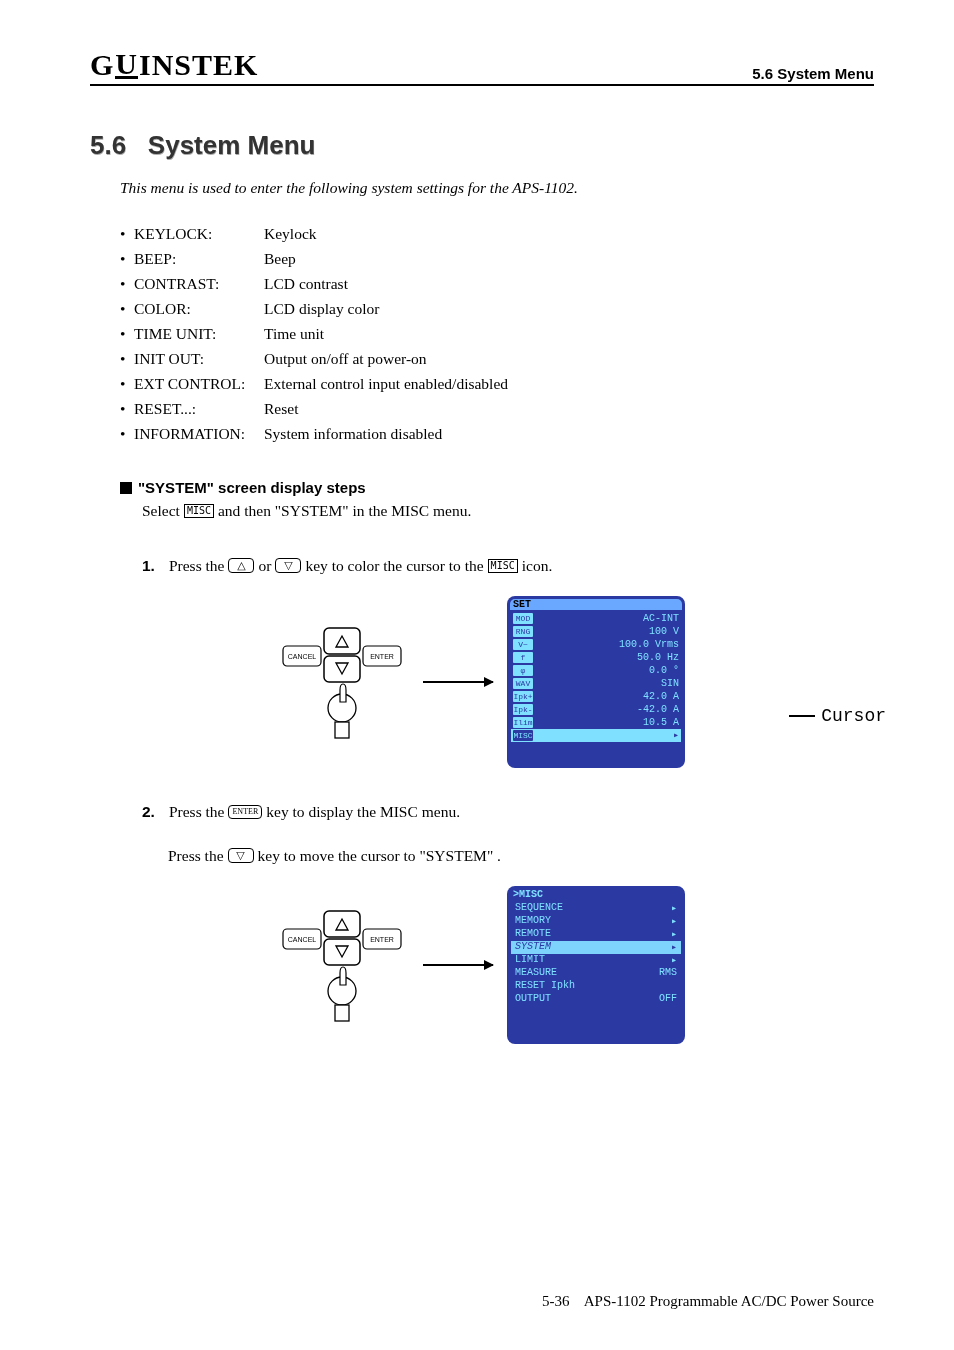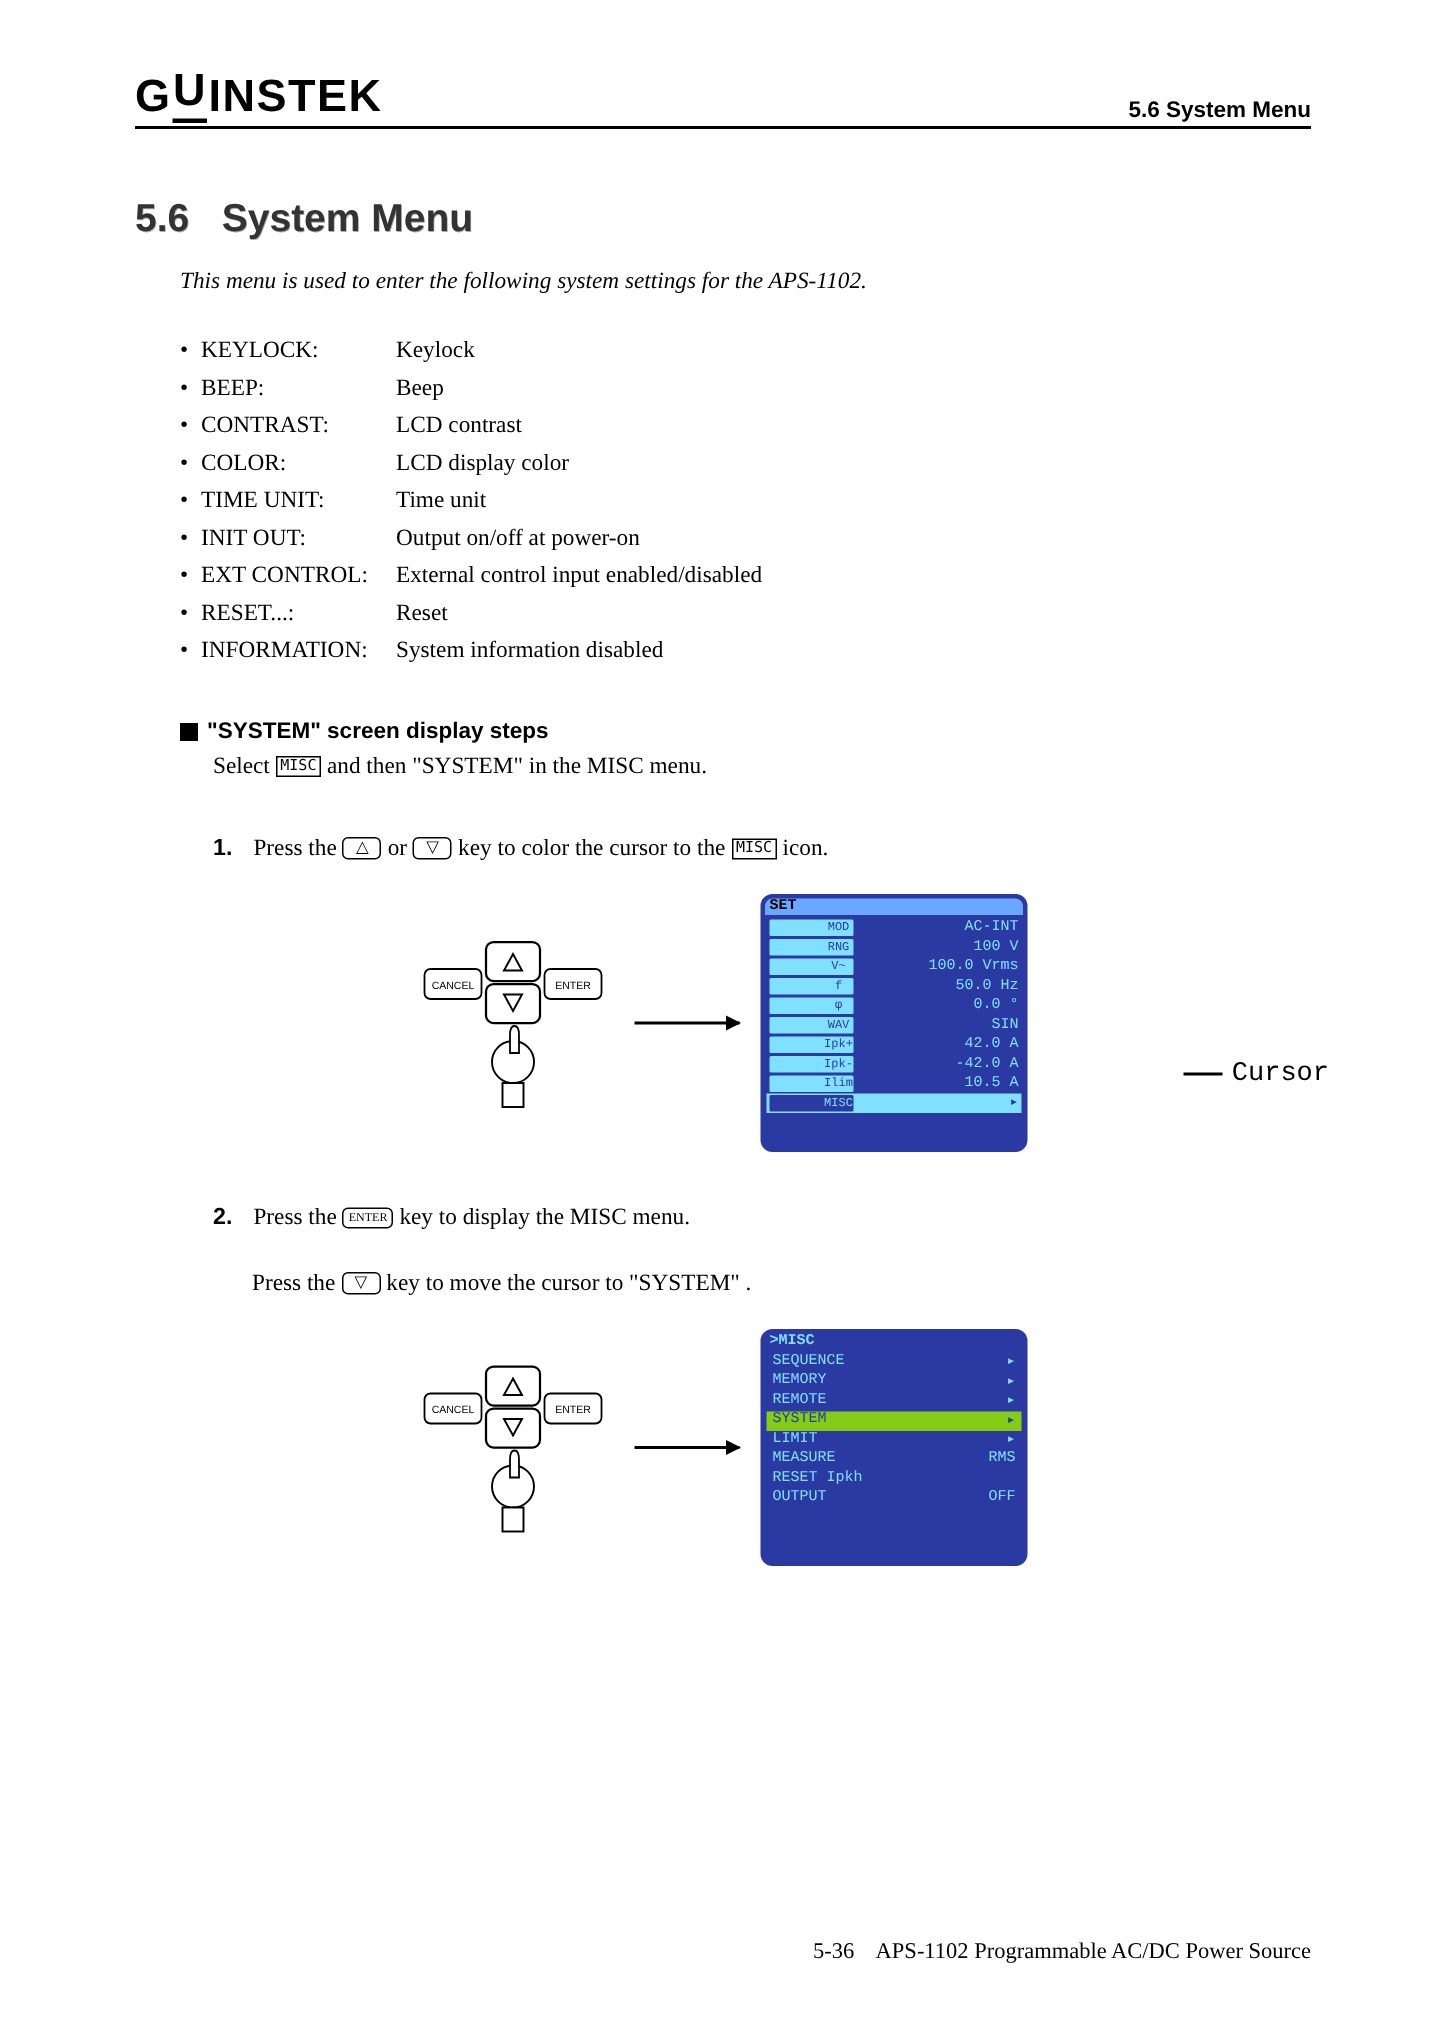--- a/index.html
+++ b/index.html
@@ -23,25 +23,26 @@
     }
     .header {
       display: flex;
       justify-content: space-between;
       align-items: flex-end;
       border-bottom: 2.5px solid #000;
       padding-bottom: 2px;
       margin-bottom: 44px;
     }
     .logo {
-      font-family: Liberation Sans, sans-serif;
+      font-family: Liberation Serif, serif;
       font-weight: 900;
       font-size: 30px;
       letter-spacing: 1px;
       display: inline-flex;
+      align-items: center;
     }
     .logo-u { display:inline-block; border-bottom:3px solid #000; line-height:0.85; margin:0 1px; }
     .header-right {
       font-weight: bold;
       font-size: 15px;
       font-family: Arial, sans-serif;
     }
     .section-title {
       font-family: sans-serif;
       font-weight: bold;
@@ -155,27 +156,27 @@
       background:#6aa8ff;color:#000;
       padding:0 3px;margin:-1px -1px 2px -1px;
       font-weight:bold;
       border-top-left-radius:5px;border-top-right-radius:5px;
     }
     .lcd-row{ display:flex; align-items:center; gap:4px; padding:0 2px; height:13px;}
     .lcd-icon{
       display:inline-block;width:20px;height:11px;
       background:#7fe0ff;color:#2b3aa3;
       font-size:8px;text-align:center;line-height:11px;
-      border-radius:1px;flex-shrink:0;padding-left:36px;
+      border-radius:1px;flex-shrink:0;
     }
     .lcd-val{ flex:1; text-align:right; white-space:pre;}
     .lcd-row.selected{ background:#7fe0ff; color:#2b3aa3;}
     .lcd-row.selected .lcd-icon{ background:#2b3aa3;color:#7fe0ff;}
     .lcd-menu-row{ padding:0 4px; height:13px; display:flex; justify-content:space-between;}
-    .lcd-menu-row.sel{ background:#84cc16; color:#2b3aa3; }
+    .lcd-menu-row.sel{ background:#7dd3fc; color:#2b3aa3;font-style:italic; }
     .cursor-callout {
       position:absolute;
       display:flex;
       align-items:center;
       font-family: Liberation Mono, monospace;
       font-size:18px;
     }
     .cursor-line{ width:26px; height:1.5px; background:#000; margin-right:6px;}
     .footer {
       position:absolute;

